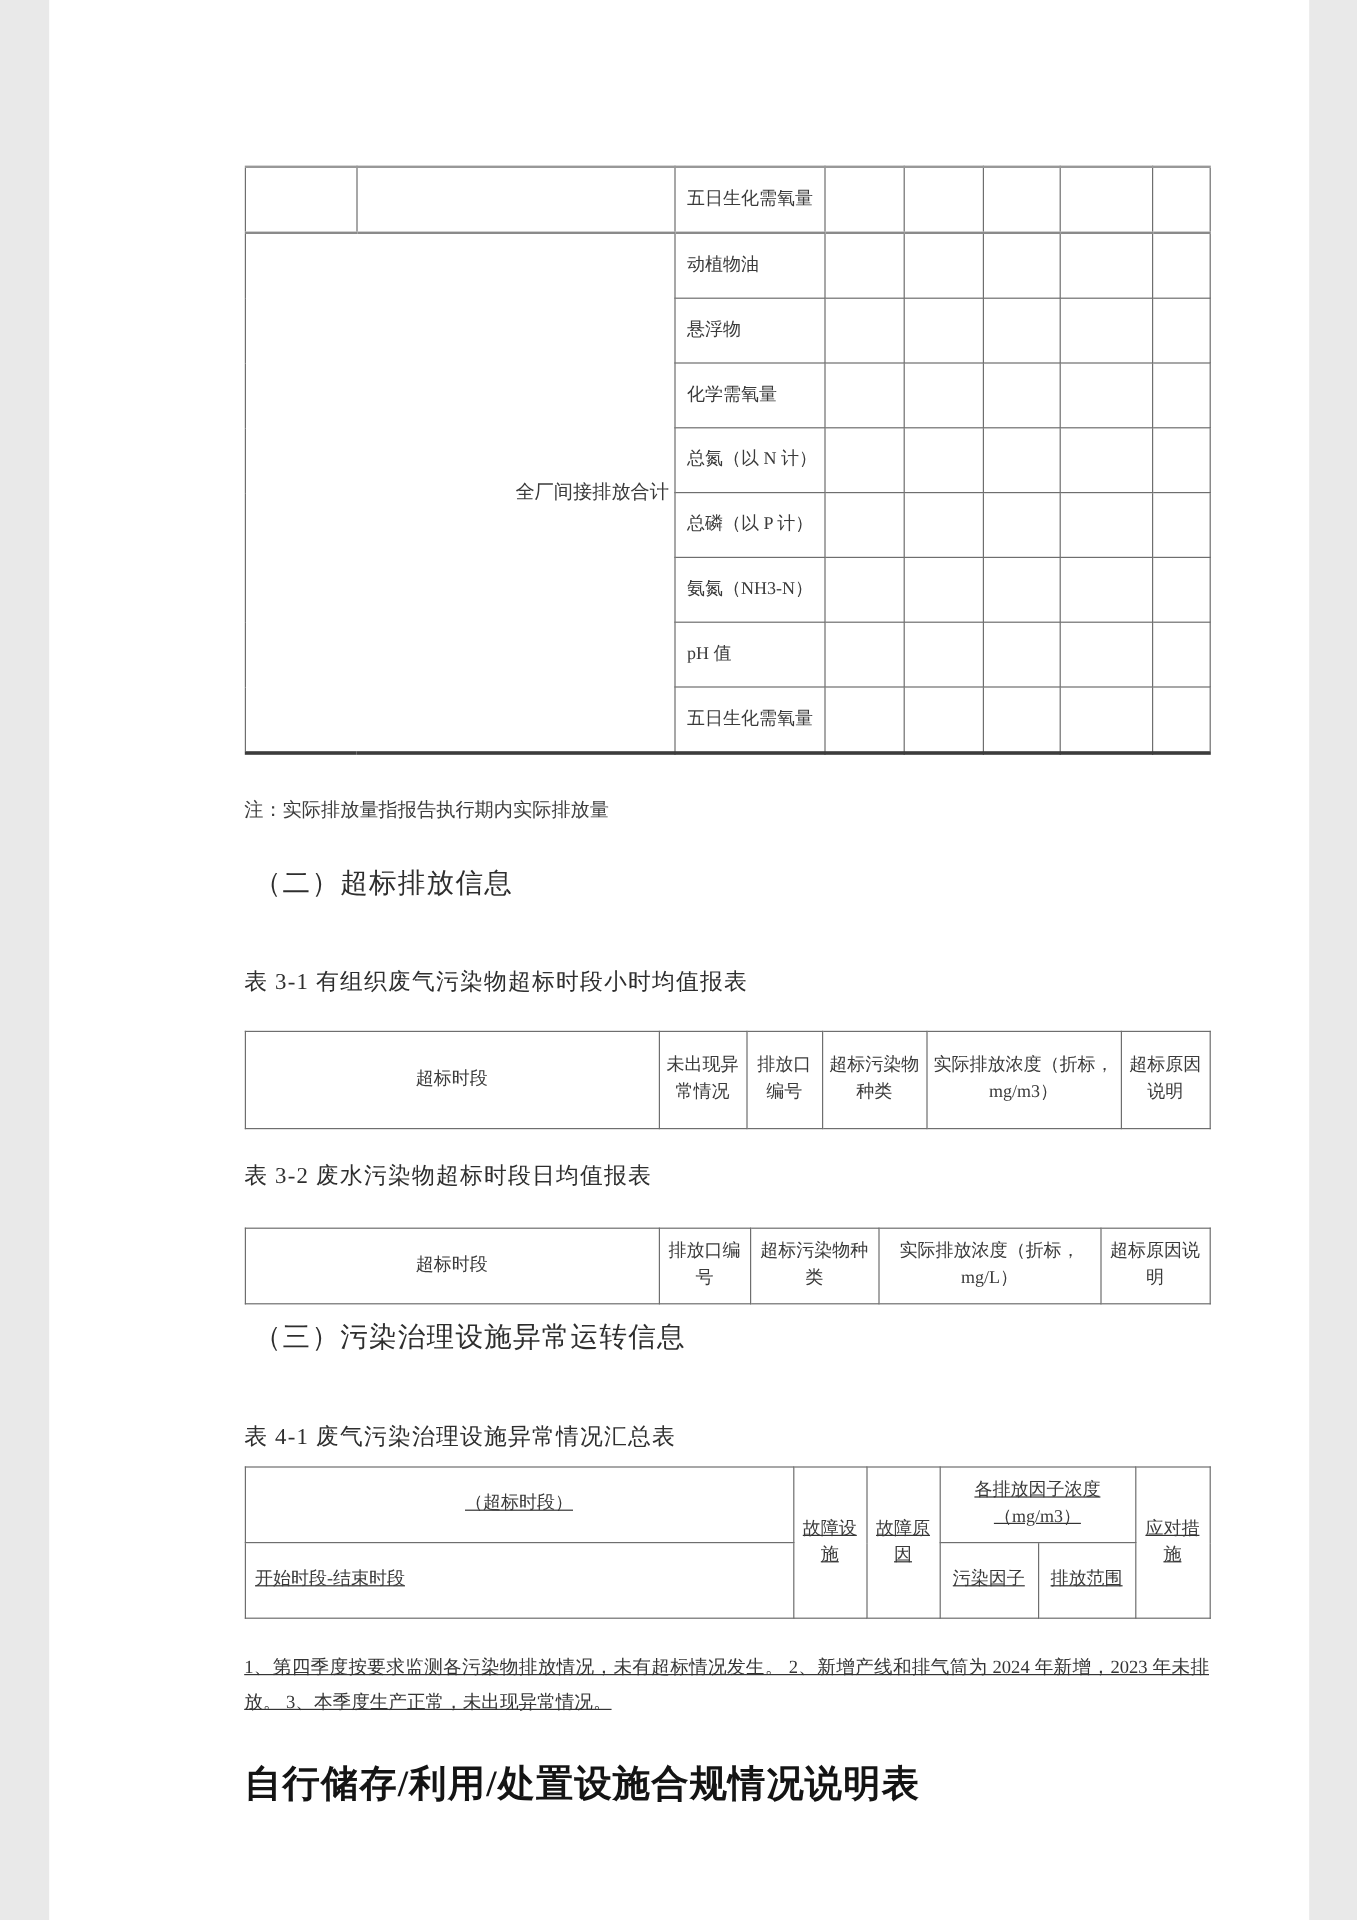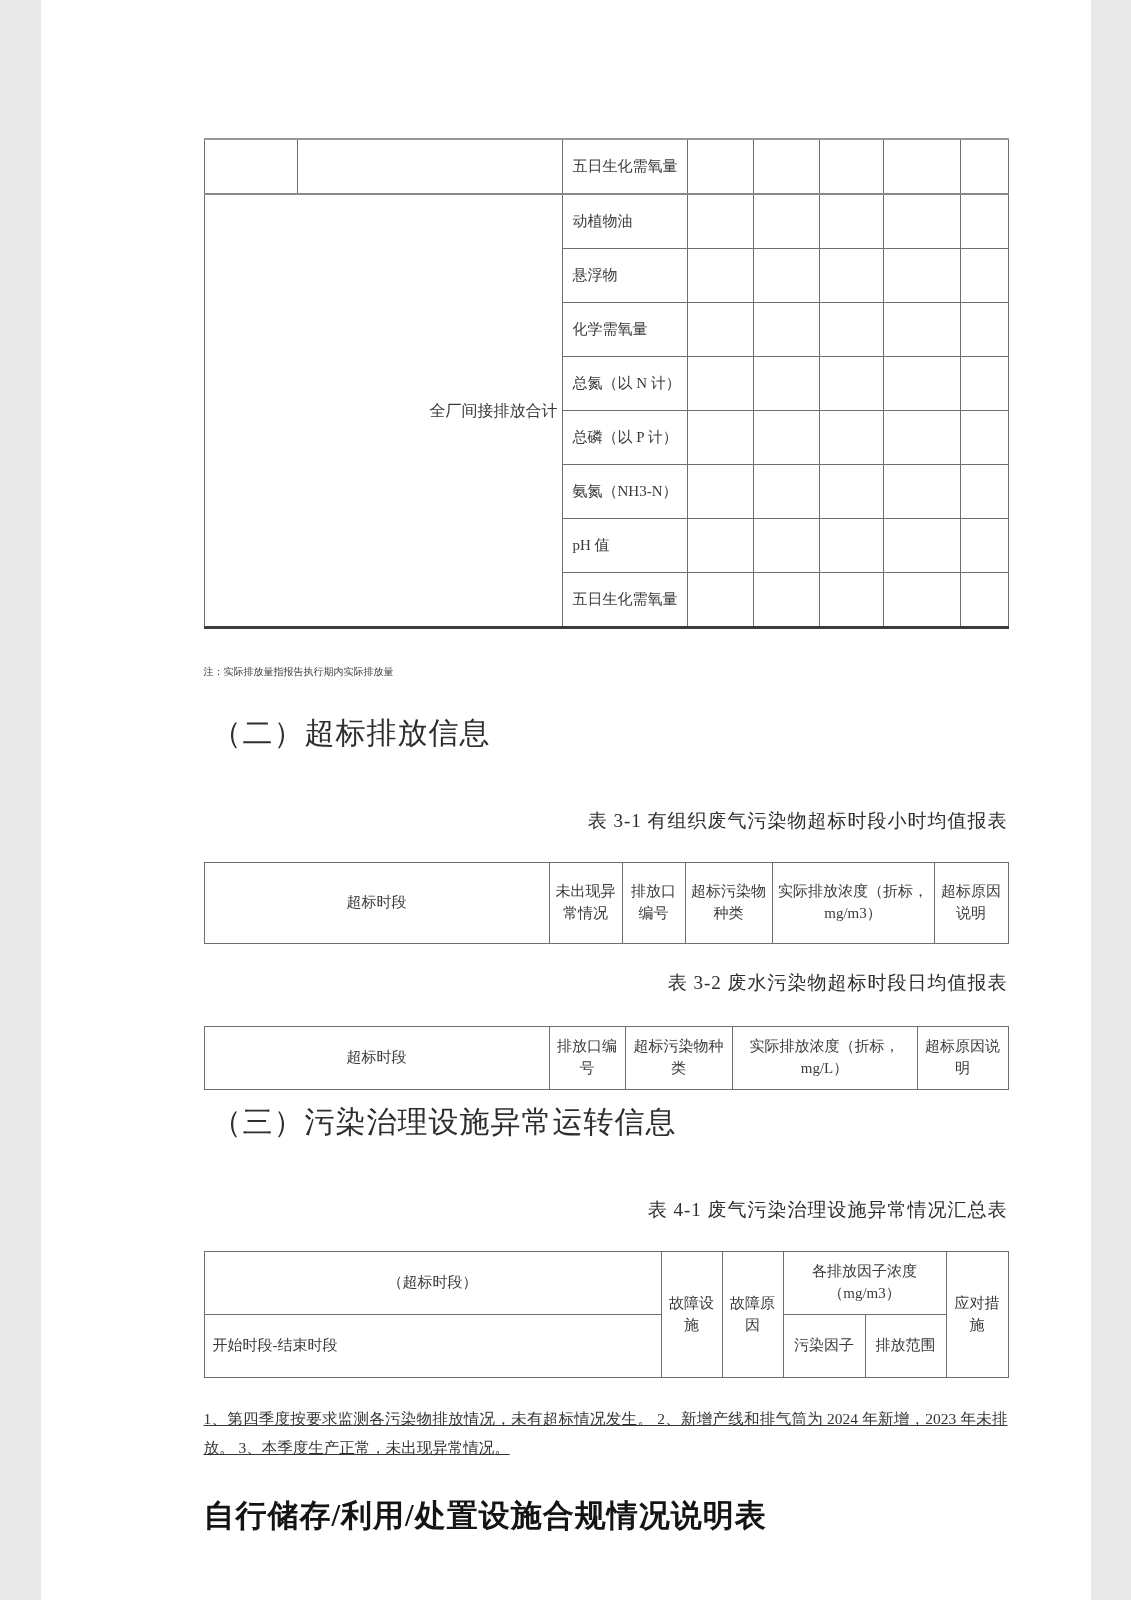--- a/index.html
+++ b/index.html
@@ -42,51 +42,51 @@
   
   .tblA { margin-top: 138px; border-top: 2px solid #989898; border-bottom: 3px solid #3c3c3c; }
   .tblA td { height: 49px; }
   .tblA .rowA1 td { border-bottom: 2px solid #8a8a8a; }
   .tblA .pname { text-align: left; padding-left: 10px; }
   .tblA .groupcell { text-align: right; font-size: 16px; }
 
   
   .note {
     margin: 36px 0 0 0;
-    font-size: 10px;
+    font-size: 16px;
     color: #3d3d3d;
   }
 
   
   .sec-heading {
     margin: 34px 0 0 8px;
-    font-size: 30px;
+    font-size: 23px;
     font-weight: 400;
     color: #2e2e2e;
     letter-spacing: 1px;
   }
 
   
   .tbl-title {
     margin: 54px 0 0 0;
-    text-align: right;
+    text-align: left;
     font-size: 19px;
     color: #2e2e2e;
     letter-spacing: 1px;
   }
   .tbl-title.tight { margin-top: 26px; }
 
   
   .tbl31 { margin-top: 28px; }
   .tbl31 td { height: 76px; }
   .tbl32 { margin-top: 30px; }
   .tbl32 td { height: 58px; }
 
   
-  .tbl41 { margin-top: 28px; }
+  .tbl41 { margin-top: 12px; text-decoration: underline; }
   .tbl41 .r1 td { height: 58px; }
   .tbl41 .r2 td { height: 58px; }
   .tbl41 .period-bottom {
     text-align: left;
     padding-left: 8px;
   }
 
   
   .conclusion {
     margin: 26px 0 0 0;

